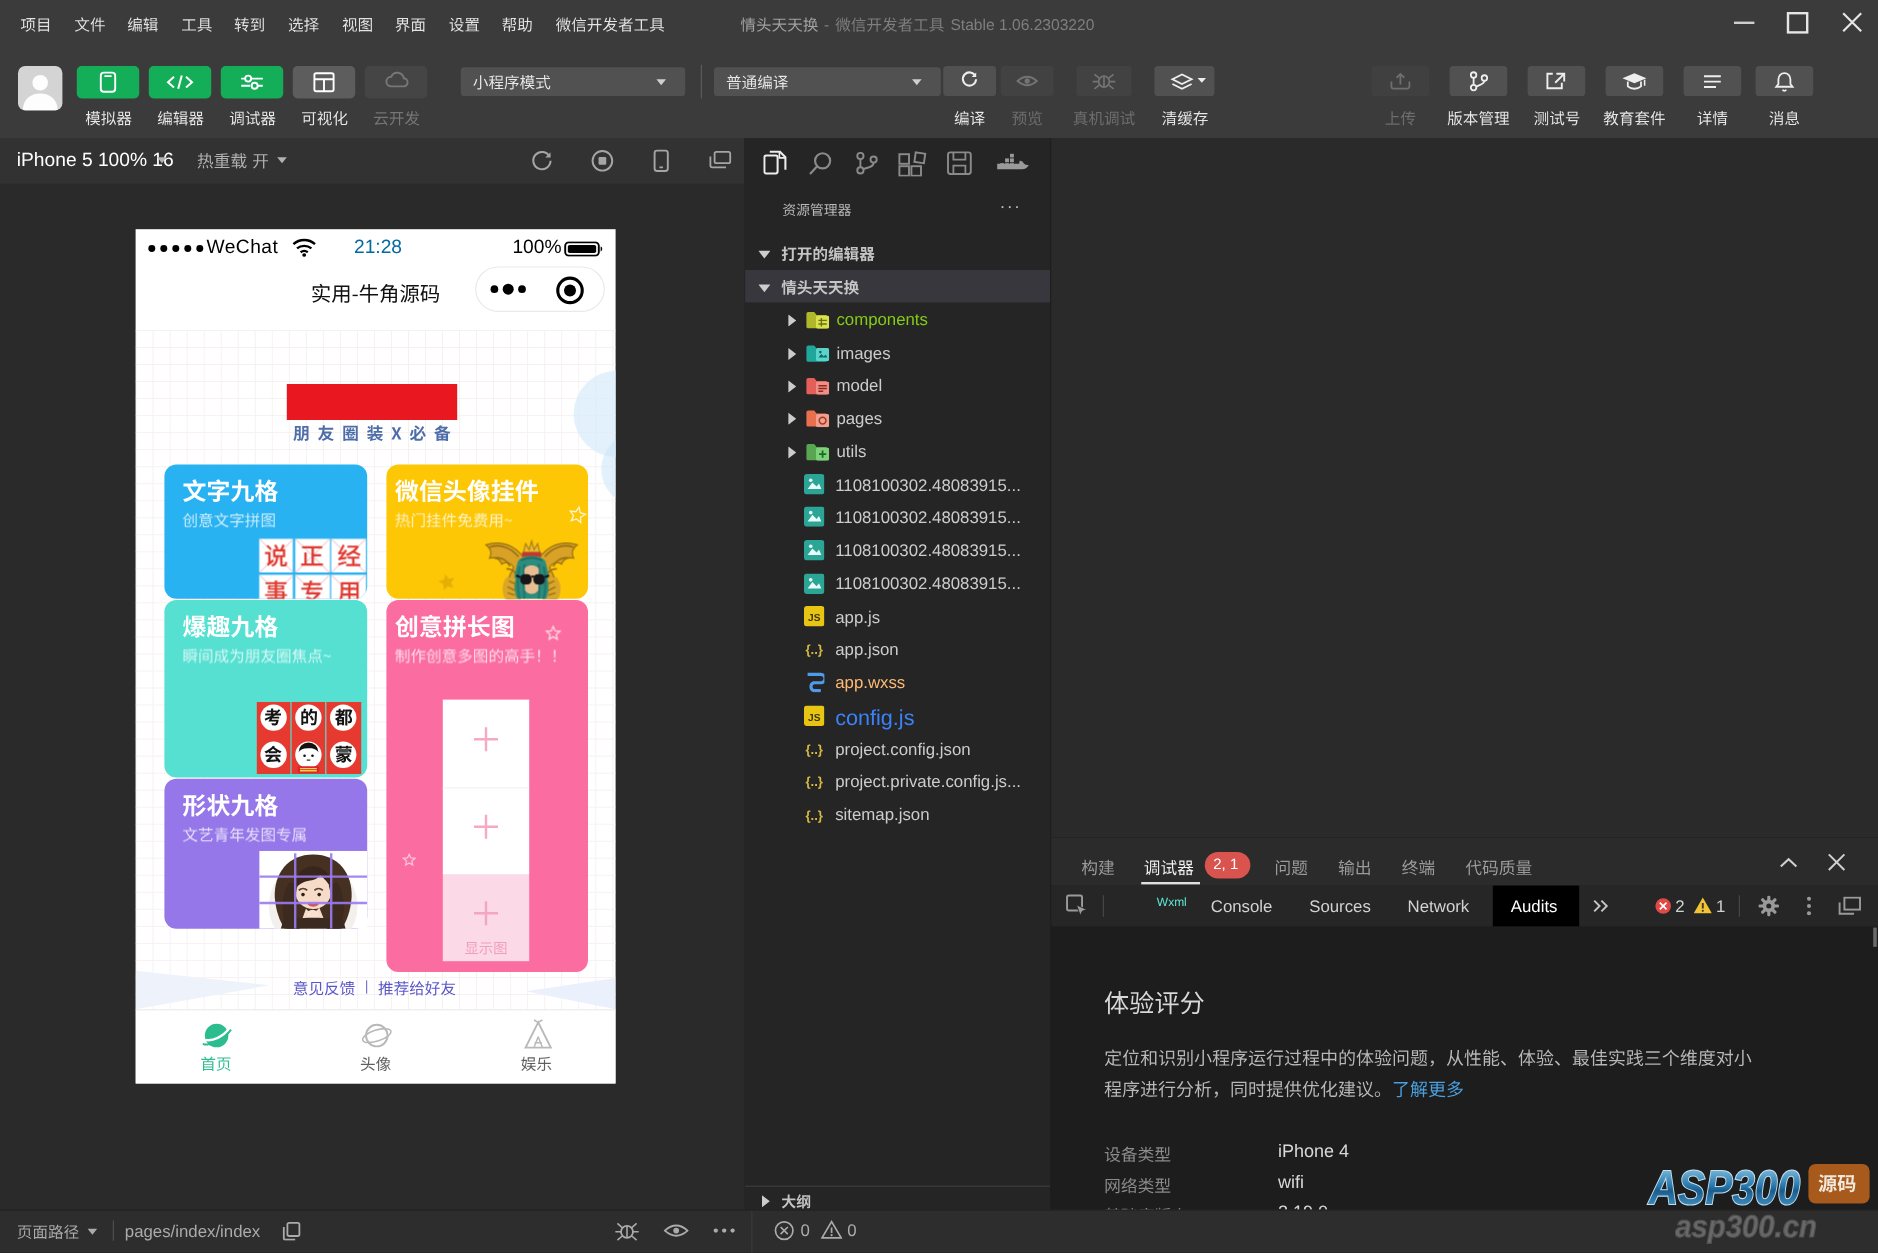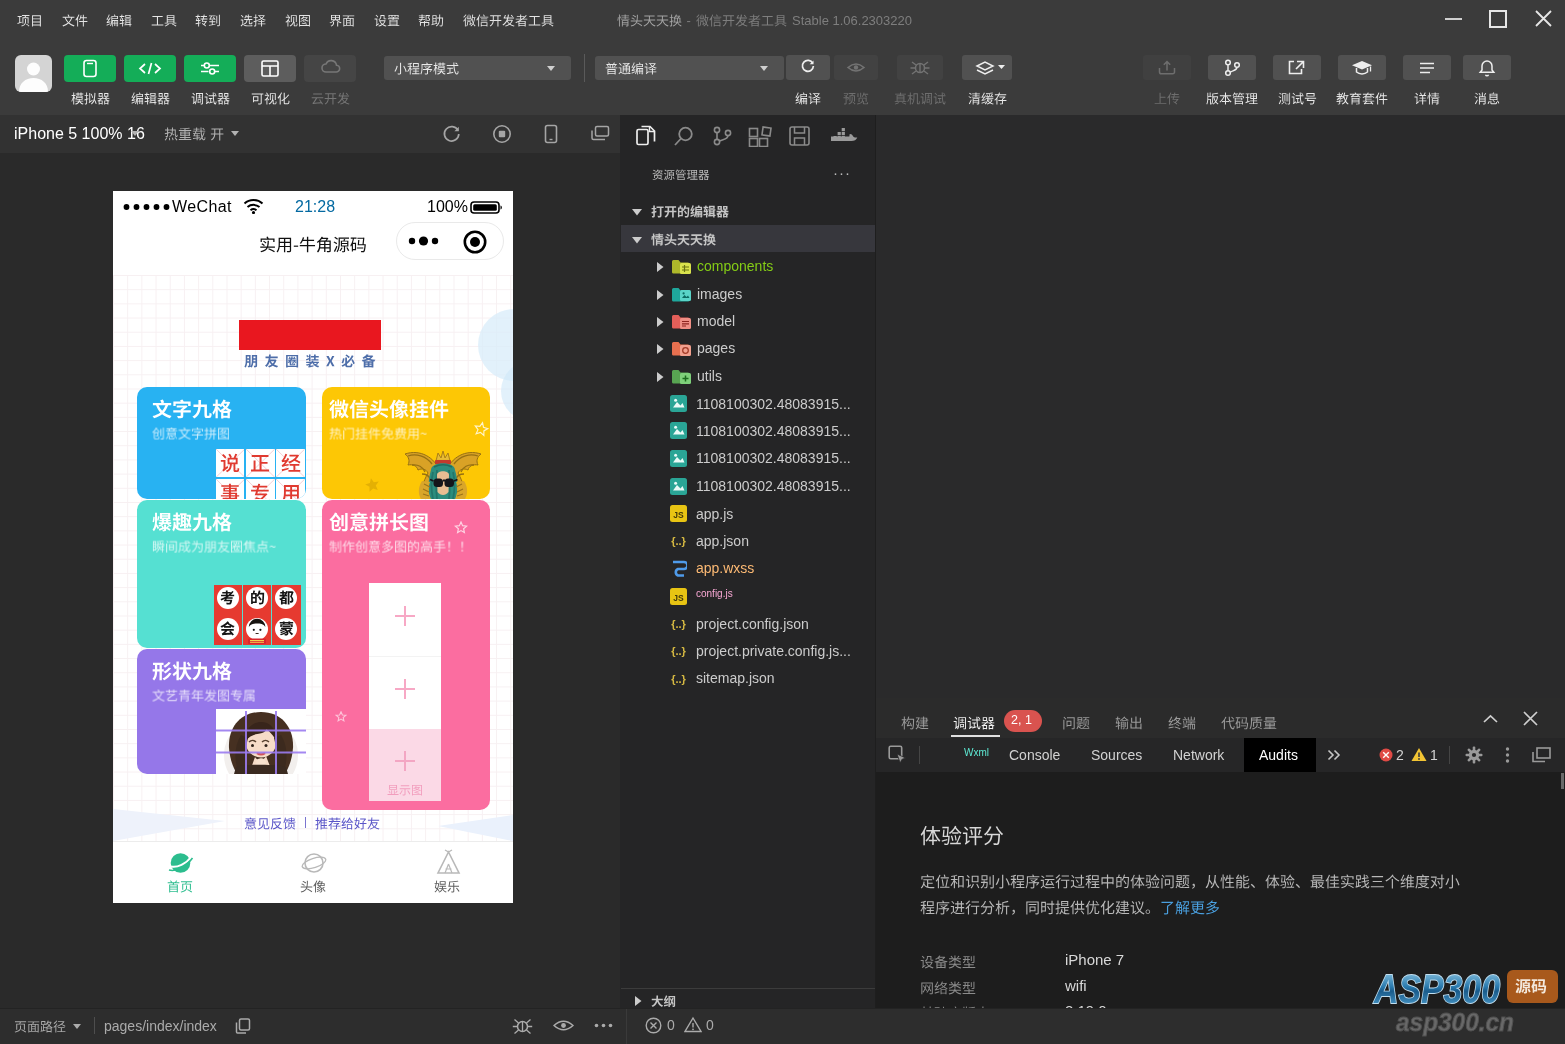--- a/index.html
+++ b/index.html
@@ -912,21 +912,21 @@
   </svg>
 <span class="lat" style="left:696px;top:533px;font-size:14px;color:#cccccc">app.json</span>
 <svg style="position:absolute;left:670px;top:560px" width="17" height="17">
     <path d="M3 2h11a3.5 3.5 0 010 7H8a3.5 3.5 0 000 6.5h6" fill="none" stroke="#4f9bea" stroke-width="2.6"></path>
   </svg>
 <span class="lat" style="left:696px;top:560px;font-size:14px;color:#fdba74">app.wxss</span>
 <svg style="position:absolute;left:670px;top:588px" width="17" height="17">
     <rect width="17" height="17" rx="2.5" fill="#e8c413"></rect>
     <text x="8.5" y="12.5" font-family="Liberation Sans" font-size="8.5" font-weight="bold" fill="#42390a" text-anchor="middle">JS</text>
   </svg>
-<span class="lat" style="left:696px;top:588px;font-size:10px;color:#f9a8d4">config.js</span>
+<span class="lat" style="left:696px;top:588px;font-size:18px;color:#3b82f6">config.js</span>
 <svg style="position:absolute;left:670px;top:615px" width="17" height="17">
     <text x="8.5" y="13" font-family="Liberation Sans" font-size="11" font-weight="bold" fill="#d7ba42" text-anchor="middle">{..}</text>
   </svg>
 <span class="lat" style="left:696px;top:616px;font-size:14px;color:#cccccc">project.config.json</span>
 <svg style="position:absolute;left:670px;top:642px" width="17" height="17">
     <text x="8.5" y="13" font-family="Liberation Sans" font-size="11" font-weight="bold" fill="#d7ba42" text-anchor="middle">{..}</text>
   </svg>
 <span class="lat" style="left:696px;top:643px;font-size:14px;color:#cccccc">project.private.config.js...</span>
 <svg style="position:absolute;left:670px;top:670px" width="17" height="17">
     <text x="8.5" y="13" font-family="Liberation Sans" font-size="11" font-weight="bold" fill="#d7ba42" text-anchor="middle">{..}</text>
@@ -1119,21 +1119,21 @@
     </g>
   </svg>
 <svg style="position:absolute;left:920.0px;top:954.7px;overflow:visible" width="56.0" height="14.8" viewBox="0 -880.0 4000.0 1060.0">
     <g transform="scale(1 -1)" fill="#8b8b8b">
       <path transform="translate(0 0)" d="M122 776C175 729 242 662 273 619L324 672C292 713 225 778 171 822ZM43 526L43 454L184 454L184 95C184 49 153 16 134 4C148 -11 168 -42 175 -60C190 -40 217 -20 395 112C386 127 374 155 368 175L257 94L257 526ZM491 804L491 693C491 619 469 536 337 476C351 464 377 435 386 420C530 489 562 597 562 691L562 734L739 734L739 573C739 497 753 469 823 469C834 469 883 469 898 469C918 469 939 470 951 474C948 491 946 520 944 539C932 536 911 534 897 534C884 534 839 534 828 534C812 534 810 543 810 572L810 804ZM805 328C769 248 715 182 649 129C582 184 529 251 493 328ZM384 398L384 328L436 328L422 323C462 231 519 151 590 86C515 38 429 5 341 -15C355 -31 371 -61 377 -80C474 -54 566 -16 647 39C723 -17 814 -58 917 -83C926 -62 947 -32 963 -16C867 4 781 39 708 86C793 160 861 256 901 381L855 401L842 398Z"></path>
       <path transform="translate(1000 0)" d="M685 688C637 637 572 593 498 555C430 589 372 630 329 677L340 688ZM369 843C319 756 221 656 76 588C93 576 116 551 128 533C184 562 233 595 276 630C317 588 365 551 420 519C298 468 160 433 30 415C43 398 58 365 64 344C209 368 363 411 499 477C624 417 772 378 926 358C936 379 956 410 973 427C831 443 694 473 578 519C673 575 754 644 808 727L759 758L746 754L399 754C418 778 435 802 450 827ZM248 129L460 129L460 18L248 18ZM248 190L248 291L460 291L460 190ZM746 129L746 18L537 18L537 129ZM746 190L537 190L537 291L746 291ZM170 357L170 -80L248 -80L248 -48L746 -48L746 -78L827 -78L827 357Z"></path>
       <path transform="translate(2000 0)" d="M746 822C722 780 679 719 645 680L706 657C742 693 787 746 824 797ZM181 789C223 748 268 689 287 650L354 683C334 722 287 779 244 818ZM460 839L460 645L72 645L72 576L400 576C318 492 185 422 53 391C69 376 90 348 101 329C237 369 372 448 460 547L460 379L535 379L535 529C662 466 812 384 892 332L929 394C849 442 706 516 582 576L933 576L933 645L535 645L535 839ZM463 357C458 318 452 282 443 249L67 249L67 179L416 179C366 85 265 23 46 -11C60 -28 79 -60 85 -80C334 -36 445 47 498 172C576 31 714 -49 916 -80C925 -59 946 -27 963 -10C781 11 647 74 574 179L936 179L936 249L523 249C531 283 537 319 542 357Z"></path>
       <path transform="translate(3000 0)" d="M635 783L635 448L704 448L704 783ZM822 834L822 387C822 374 818 370 802 369C787 368 737 368 680 370C691 350 701 321 705 301C776 301 825 302 855 314C885 325 893 344 893 386L893 834ZM388 733L388 595L264 595L264 601L264 733ZM67 595L67 528L189 528C178 461 145 393 59 340C73 330 98 302 108 288C210 351 248 441 259 528L388 528L388 313L459 313L459 528L573 528L573 595L459 595L459 733L552 733L552 799L100 799L100 733L195 733L195 602L195 595ZM467 332L467 221L151 221L151 152L467 152L467 25L47 25L47 -45L952 -45L952 25L544 25L544 152L848 152L848 221L544 221L544 332Z"></path>
     </g>
   </svg>
-<span class="lat" style="left:1065px;top:951px;font-size:15px;color:#d8d8d8">iPhone 7</span>
+<span class="lat" style="left:1065px;top:951px;font-size:15px;color:#d8d8d8">iPhone 4</span>
 <svg style="position:absolute;left:920.0px;top:980.7px;overflow:visible" width="56.0" height="14.8" viewBox="0 -880.0 4000.0 1060.0">
     <g transform="scale(1 -1)" fill="#8b8b8b">
       <path transform="translate(0 0)" d="M194 536C239 481 288 416 333 352C295 245 242 155 172 88C188 79 218 57 230 46C291 110 340 191 379 285C411 238 438 194 457 157L506 206C482 249 447 303 407 360C435 443 456 534 472 632L403 640C392 565 377 494 358 428C319 480 279 532 240 578ZM483 535C529 480 577 415 620 350C580 240 526 148 452 80C469 71 498 49 511 38C575 103 625 184 664 280C699 224 728 171 747 127L799 171C776 224 738 290 693 358C720 440 740 531 755 630L687 638C676 564 662 494 644 428C608 479 570 529 532 574ZM88 780L88 -78L164 -78L164 708L840 708L840 20C840 2 833 -3 814 -4C795 -5 729 -6 663 -3C674 -23 687 -57 692 -77C782 -78 837 -76 869 -64C902 -52 915 -28 915 20L915 780Z"></path>
       <path transform="translate(1000 0)" d="M41 50L59 -25C151 5 274 42 391 78L380 143C254 107 126 71 41 50ZM570 853C529 745 460 641 383 570L392 585L326 626C308 591 287 555 266 521L138 508C198 592 257 699 302 802L230 836C189 718 116 590 92 556C71 523 53 500 34 496C43 476 56 438 60 423C74 430 98 436 220 452C176 389 136 338 118 319C87 282 63 258 42 254C50 234 62 198 66 182C88 196 122 207 369 266C366 282 365 312 367 332L182 292C250 370 317 464 376 558C390 544 412 515 421 502C452 531 483 566 512 605C541 556 579 511 623 470C548 420 462 382 374 356C385 341 401 307 407 287C502 318 596 364 679 424C753 368 841 323 935 293C939 313 952 344 964 361C879 384 801 420 733 466C814 535 880 619 923 719L879 747L866 744L598 744C613 773 627 803 639 833ZM466 296L466 -71L536 -71L536 -21L820 -21L820 -69L892 -69L892 296ZM536 46L536 229L820 229L820 46ZM823 676C787 612 737 557 677 509C625 554 582 606 552 664L560 676Z"></path>
       <path transform="translate(2000 0)" d="M746 822C722 780 679 719 645 680L706 657C742 693 787 746 824 797ZM181 789C223 748 268 689 287 650L354 683C334 722 287 779 244 818ZM460 839L460 645L72 645L72 576L400 576C318 492 185 422 53 391C69 376 90 348 101 329C237 369 372 448 460 547L460 379L535 379L535 529C662 466 812 384 892 332L929 394C849 442 706 516 582 576L933 576L933 645L535 645L535 839ZM463 357C458 318 452 282 443 249L67 249L67 179L416 179C366 85 265 23 46 -11C60 -28 79 -60 85 -80C334 -36 445 47 498 172C576 31 714 -49 916 -80C925 -59 946 -27 963 -10C781 11 647 74 574 179L936 179L936 249L523 249C531 283 537 319 542 357Z"></path>
       <path transform="translate(3000 0)" d="M635 783L635 448L704 448L704 783ZM822 834L822 387C822 374 818 370 802 369C787 368 737 368 680 370C691 350 701 321 705 301C776 301 825 302 855 314C885 325 893 344 893 386L893 834ZM388 733L388 595L264 595L264 601L264 733ZM67 595L67 528L189 528C178 461 145 393 59 340C73 330 98 302 108 288C210 351 248 441 259 528L388 528L388 313L459 313L459 528L573 528L573 595L459 595L459 733L552 733L552 799L100 799L100 733L195 733L195 602L195 595ZM467 332L467 221L151 221L151 152L467 152L467 25L47 25L47 -45L952 -45L952 25L544 25L544 152L848 152L848 221L544 221L544 332Z"></path>
     </g>
   </svg>
 <span class="lat" style="left:1065px;top:977px;font-size:15px;color:#d8d8d8">wifi</span>
 <svg style="position:absolute;left:920.0px;top:1005.7px;overflow:visible" width="70.0" height="14.8" viewBox="0 -880.0 5000.0 1060.0">

